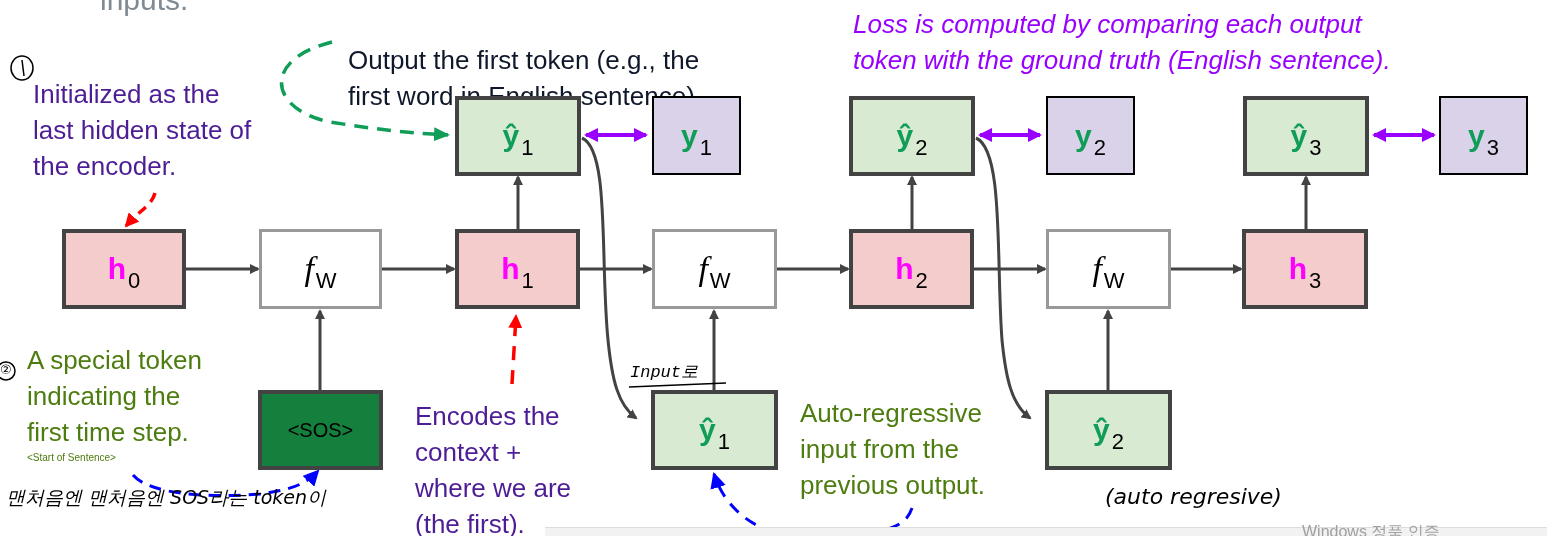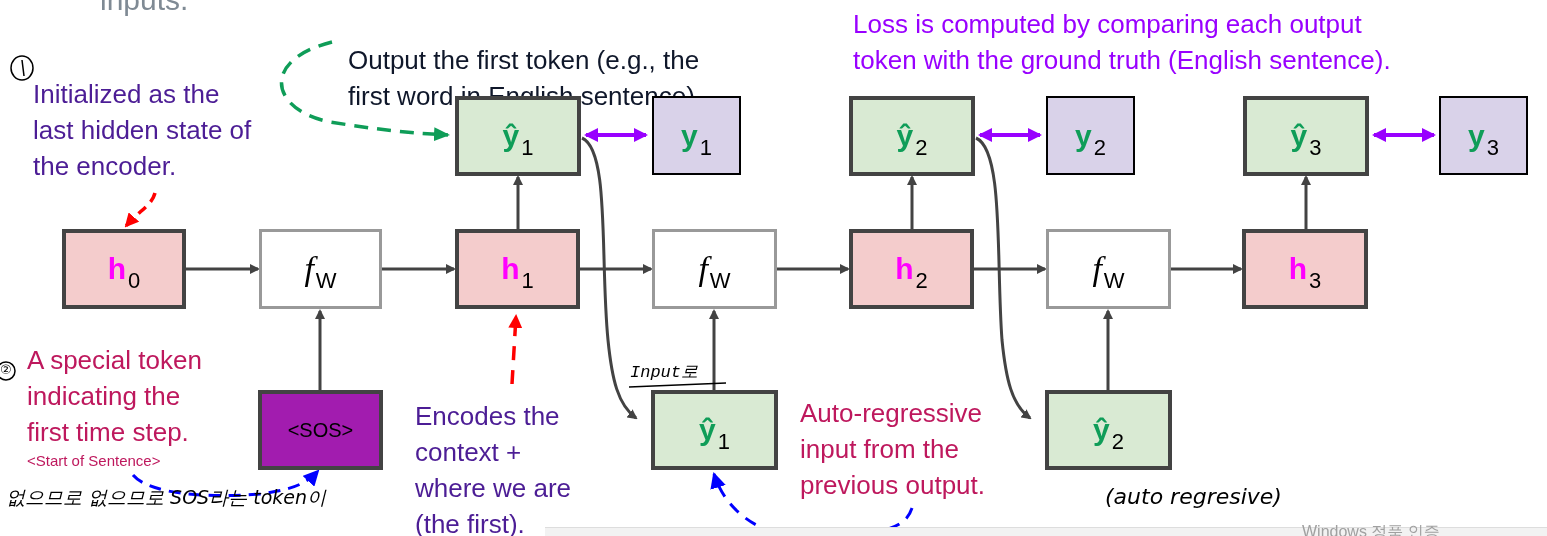--- a/index.html
+++ b/index.html
@@ -1,29 +1,29 @@
 <!DOCTYPE html>
 <html><head>
 <meta charset="utf-8">
 <style>
   html, body { margin:0; padding:0; background:#ffffff; }
   body { width:1547px; height:536px; position:relative; overflow:hidden; font-family:"Liberation Sans", sans-serif; }
   .abs { position:absolute; }
   .txt { font-family:"Liberation Sans", sans-serif; font-size:26px; line-height:36px; white-space:pre-line; }
   .green { color:#0f172a; }
-  .purple { color:#9900ff; }
+  .purple { color:#9900ff;font-style:italic; }
   .red { color:#4c1d95; }
-  .blue { color:#be185d; }
+  .blue { color:#4d7c0f; }
   .gray { color:#7f8a94; }
   .box { position:absolute; box-sizing:border-box; display:flex; align-items:center; justify-content:center; font-size:30px; }
   .box-h { background:#f4cccc; border:4px solid #434343; }
   .box-f { background:#ffffff; border:3px solid #999999; }
   .box-yhat { background:#d9ead3; border:4px solid #434343; }
   .box-y { background:#d9d2e9; border:2px solid #000000; }
-  .box-sos { background:#a21caf; border:4px solid #434343; font-size:20px; }
+  .box-sos { background:#15803d; border:4px solid #434343; font-size:20px; }
   .sym { font-weight:bold; }
   .sub { font-size:22px; position:relative; top:12px; margin-left:2px; color:#000; font-weight:normal; }
   .h-sym { color:#ff00ff; }
   .y-sym { color:#0f9d58; }
   .f-sym { font-style:italic; color:#000; font-family:"Liberation Serif", serif; font-size:34px; }
   svg.overlay { position:absolute; left:0; top:0; }
   .hand { font-family:"DejaVu Sans", sans-serif; font-style:italic; color:#000; }
   .taskbar { position:absolute; left:545px; top:527px; width:1002px; height:9px; background:#f2f2f2; border-top:1px solid #dddddd; }
 </style>
 </head>
@@ -96,32 +96,32 @@
 first word in English sentence)</span>
 </div>
 <div class="abs txt purple" style="left:853px; top:6px;">Loss is computed by comparing each output
 token with the ground truth (English sentence).</div>
 <div class="abs txt red" style="left:33px; top:76px;">Initialized as the
 last hidden state of
 the encoder.</div>
 <div class="abs txt blue" style="left:27px; top:342px;">A special token
 indicating the
 first time step.</div>
-<div class="abs blue" style="left:27px; top:452px; font-size:15px;">&lt;Start of Sentence&gt;</div>
+<div class="abs blue" style="left:27px; top:452px; font-size:10px;">&lt;Start of Sentence&gt;</div>
 <div class="abs txt red" style="left:415px; top:390px;margin-top:8px;">Encodes the
 context +
 where we are
 (the first).</div>
 <div class="abs txt blue" style="left:800px; top:395px;">Auto-regressive
 input from the
 previous output.</div>
 
 <div class="abs hand" style="left:12px; top:56px; font-size:1px; color:transparent;">①</div>
 <div class="abs hand" style="left:0px; top:362px; font-size:13px;">②</div>
-<div class="abs hand" style="left:6px; top:485px; font-size:19px;">없으므로 없으므로 SOS라는 token이</div>
+<div class="abs hand" style="left:6px; top:485px; font-size:19px;">맨처음엔 맨처음엔 SOS라는 token이</div>
 <div class="abs hand" style="left:630px; top:360px; font-size:17px;font-family:Liberation Mono, monospace;">Input로</div>
 <div class="abs hand" style="left:1105px; top:484px; font-size:22px;">(auto regresive)</div>
 
 <div class="box box-h" style="left:62px; top:229px; width:124px; height:80px;">
   <span class="sym h-sym">h</span>
     <span class="sub">0</span>
 </div>
 <div class="box box-h" style="left:455px; top:229px; width:125px; height:80px;">
   <span class="sym h-sym">h</span>
     <span class="sub">1</span>

